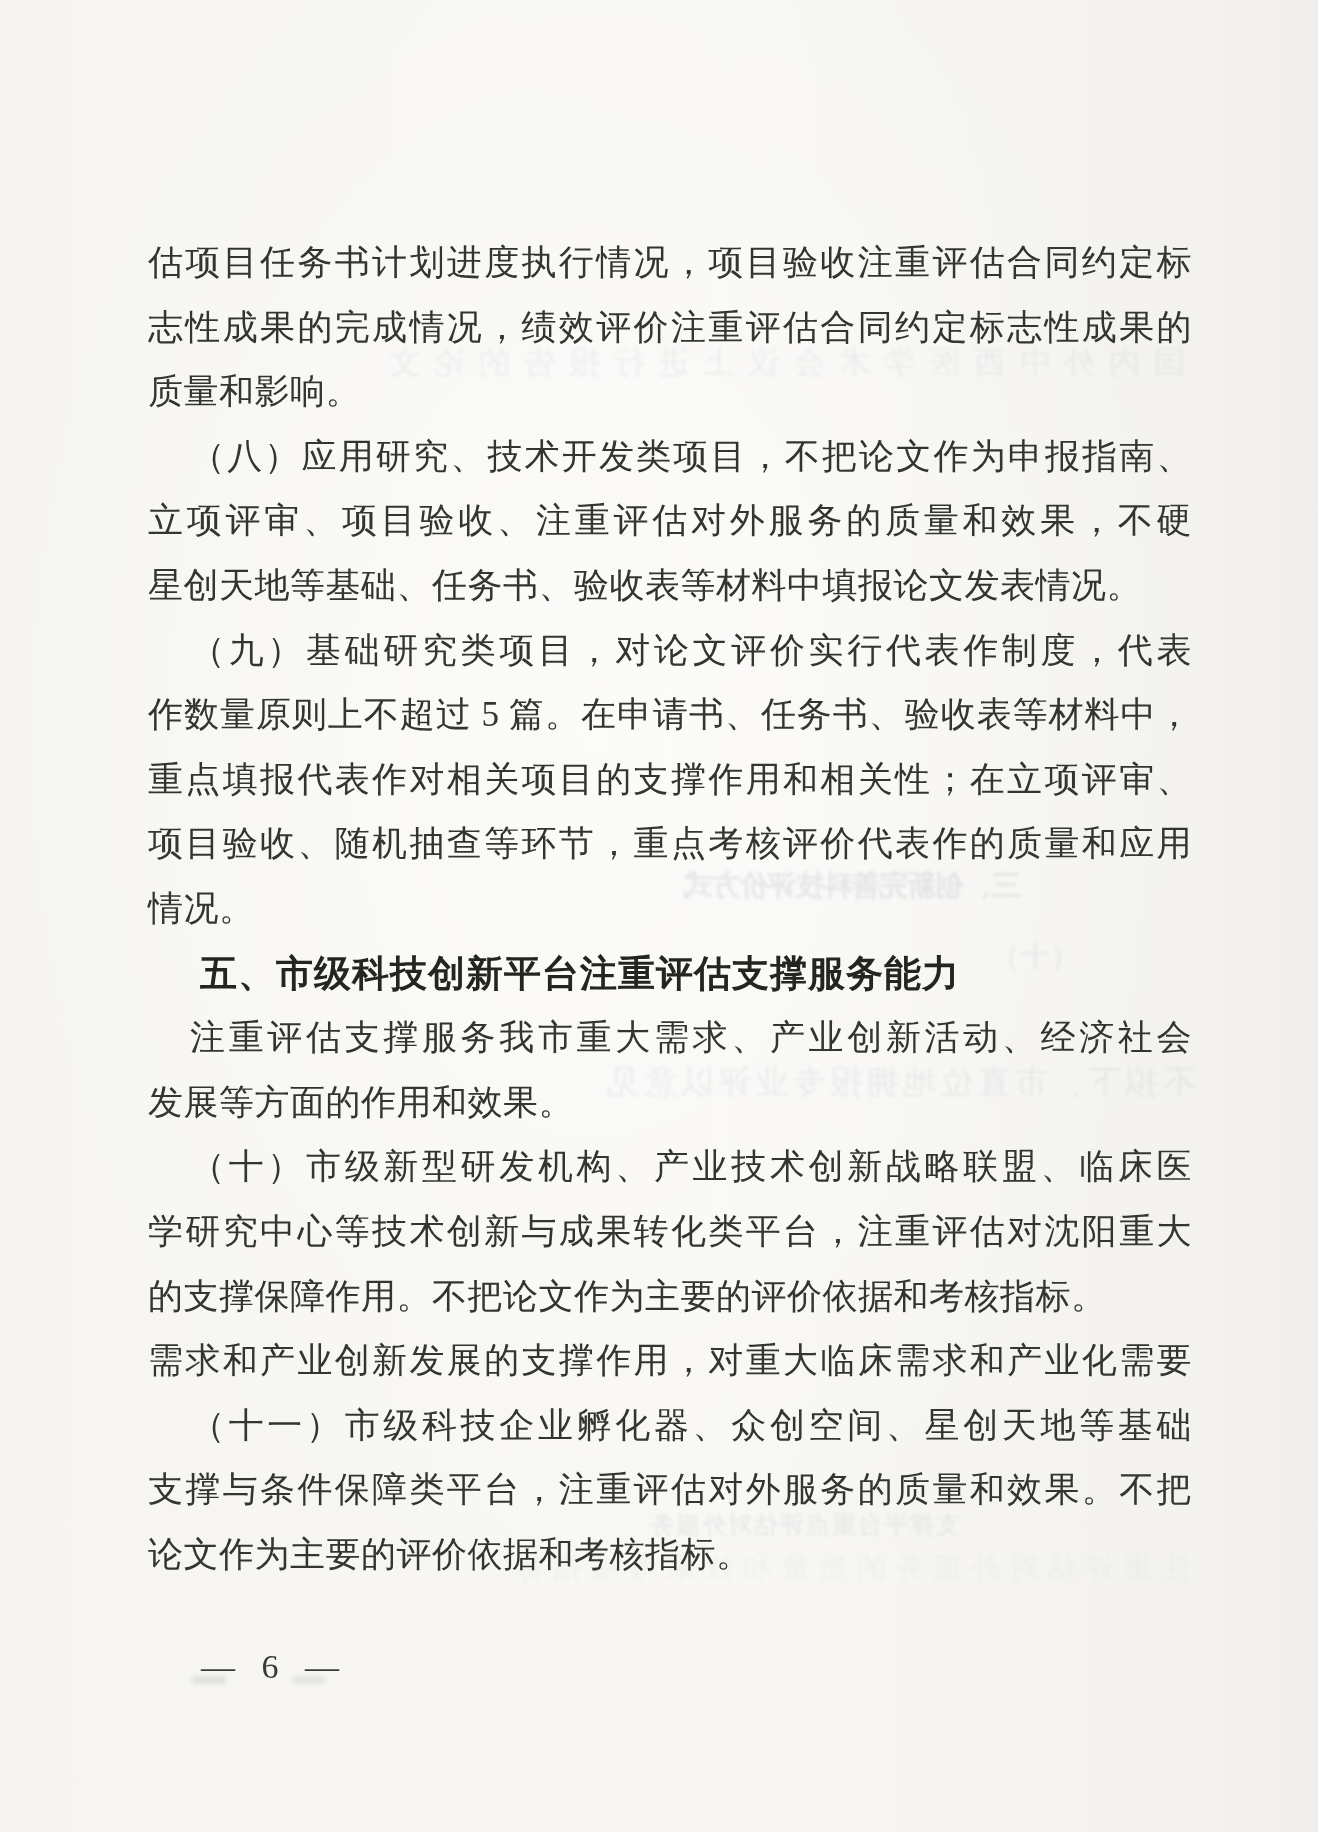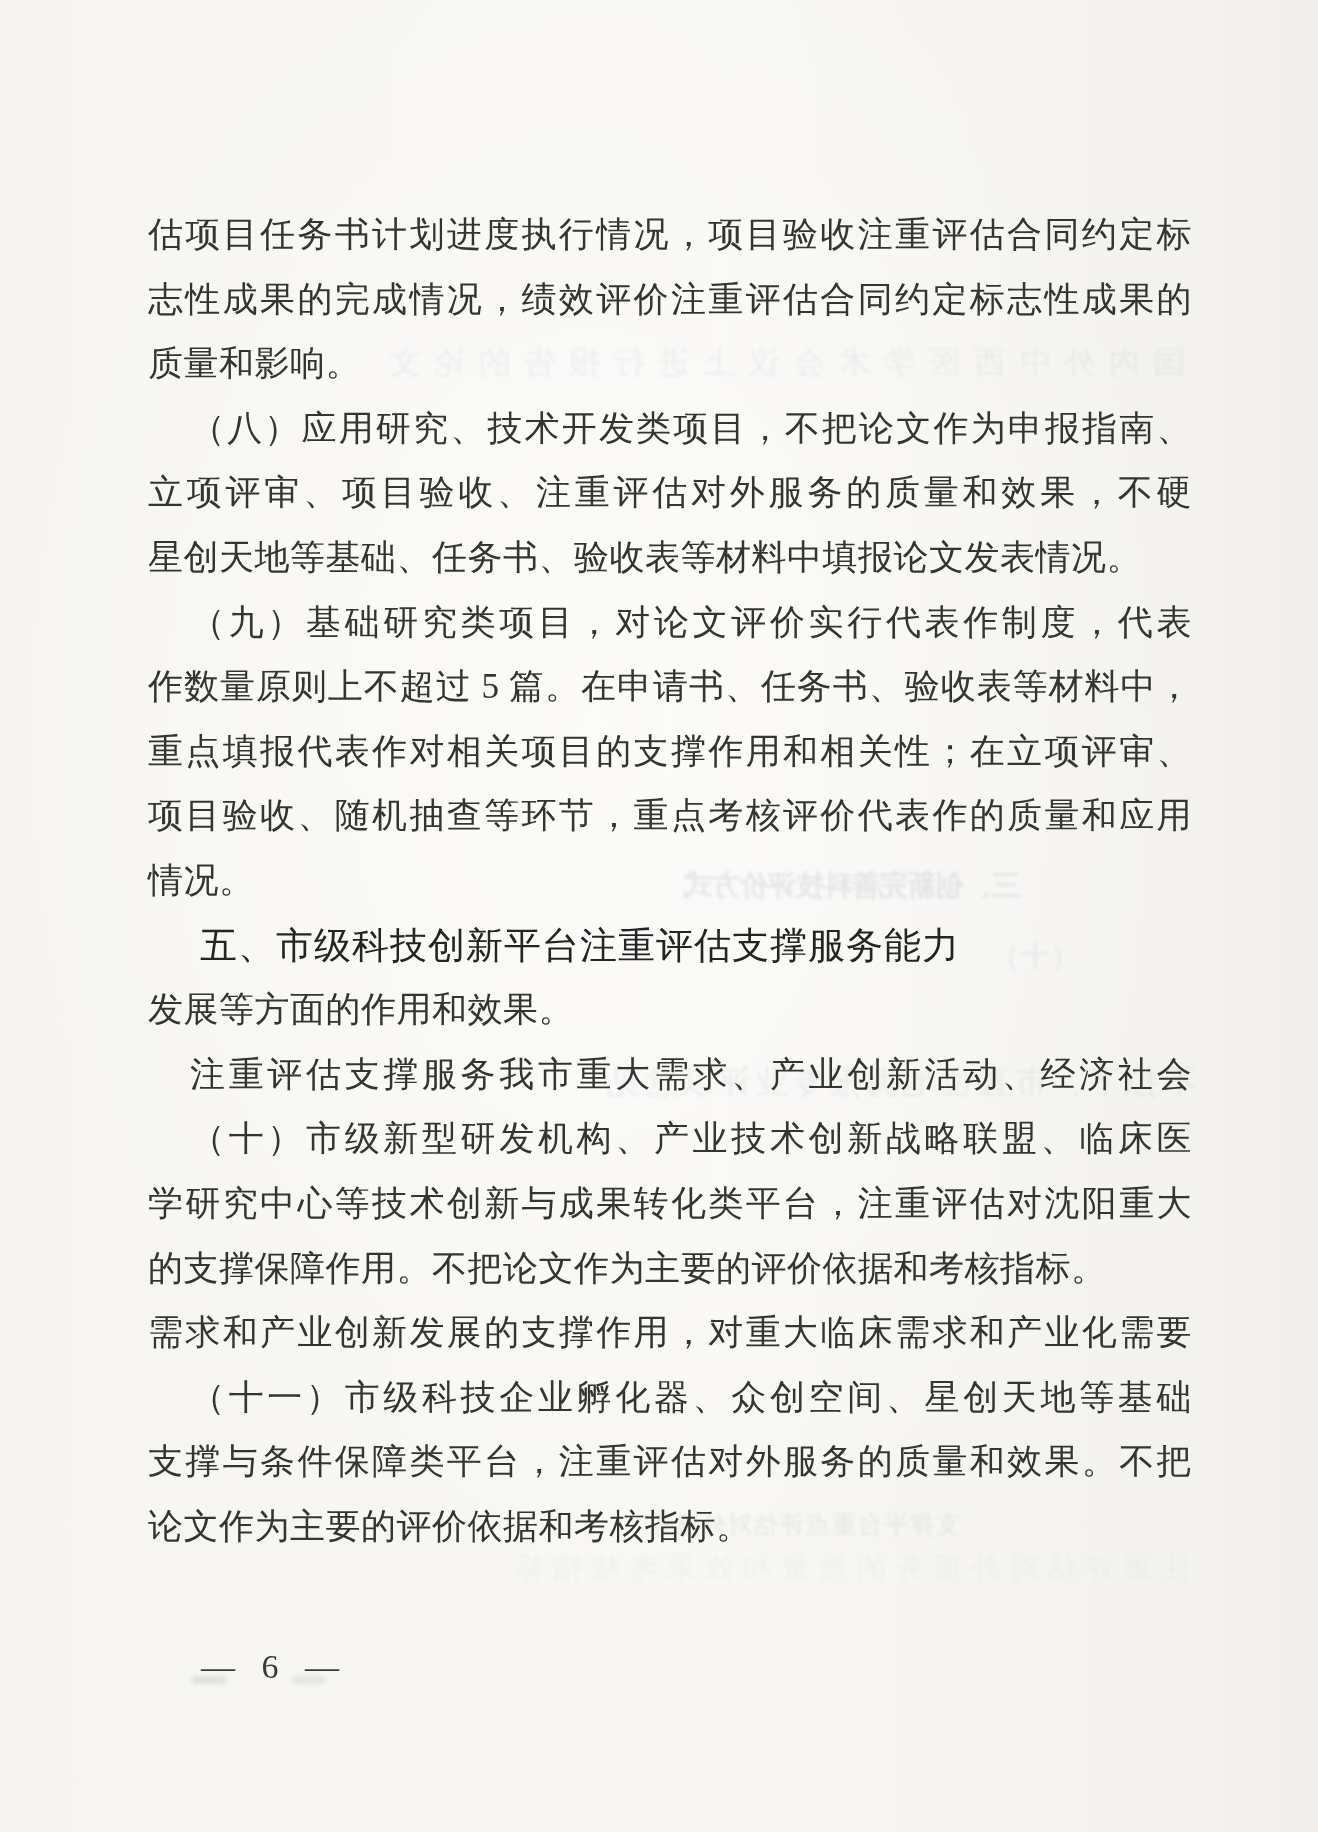--- a/index.html
+++ b/index.html
@@ -15,40 +15,40 @@
     background:
       radial-gradient(ellipse at 45% 40%, rgba(255,255,255,0.55) 0%, rgba(255,255,255,0) 60%),
       linear-gradient(90deg, #f6f5f2 0%, #f8f7f4 55%, #f3f2ef 92%, #efeeeb 100%);
     overflow: hidden;
     font-family: "Liberation Serif", "DejaVu Serif", serif;
   }
   
   .text-block {
     position: absolute;
     left: 148px;
-    top: 203px;
+    top: 231px;
     width: 1044px;
     font-size: 35px;
     line-height: 64.6px;
     color: #343431;
     letter-spacing: 0.5px;
   }
   .line {
     text-align: justify;
     text-align-last: justify;
     white-space: nowrap;
   }
   .line.end {
     text-align-last: left;
   }
   .line.indent {
     text-indent: 42px;
   }
   .line.heading {
-    font-weight: 400;
+    font-weight: 700;
     font-size: 37px;
     text-indent: 52px;
     text-align-last: left;
     letter-spacing: 1px;
     color: #242422;
   }
   
   .footer {
     position: absolute;
     left: 201px;
@@ -103,22 +103,22 @@
     <div class="line end">质量和影响。</div>
     <div class="line indent">（八）应用研究、技术开发类项目，不把论文作为申报指南、</div>
     <div class="line">立项评审、项目验收、注重评估对外服务的质量和效果，不硬</div>
     <div class="line end">星创天地等基础、任务书、验收表等材料中填报论文发表情况。</div>
     <div class="line indent">（九）基础研究类项目，对论文评价实行代表作制度，代表</div>
     <div class="line">作数量原则上不超过 5 篇。在申请书、任务书、验收表等材料中，</div>
     <div class="line">重点填报代表作对相关项目的支撑作用和相关性；在立项评审、</div>
     <div class="line">项目验收、随机抽查等环节，重点考核评价代表作的质量和应用</div>
     <div class="line end">情况。</div>
     <div class="line heading">五、市级科技创新平台注重评估支撑服务能力</div>
+    <div class="line indent">注重评估支撑服务我市重大需求、产业创新活动、经济社会</div>
     <div class="line end">发展等方面的作用和效果。</div>
-    <div class="line indent">注重评估支撑服务我市重大需求、产业创新活动、经济社会</div>
     <div class="line indent">（十）市级新型研发机构、产业技术创新战略联盟、临床医</div>
     <div class="line">学研究中心等技术创新与成果转化类平台，注重评估对沈阳重大</div>
     <div class="line end">的支撑保障作用。不把论文作为主要的评价依据和考核指标。</div>
     <div class="line">需求和产业创新发展的支撑作用，对重大临床需求和产业化需要</div>
     <div class="line indent">（十一）市级科技企业孵化器、众创空间、星创天地等基础</div>
     <div class="line">支撑与条件保障类平台，注重评估对外服务的质量和效果。不把</div>
     <div class="line end">论文作为主要的评价依据和考核指标。</div>
   </div>
 
   <div class="footer">— 6 —</div>

